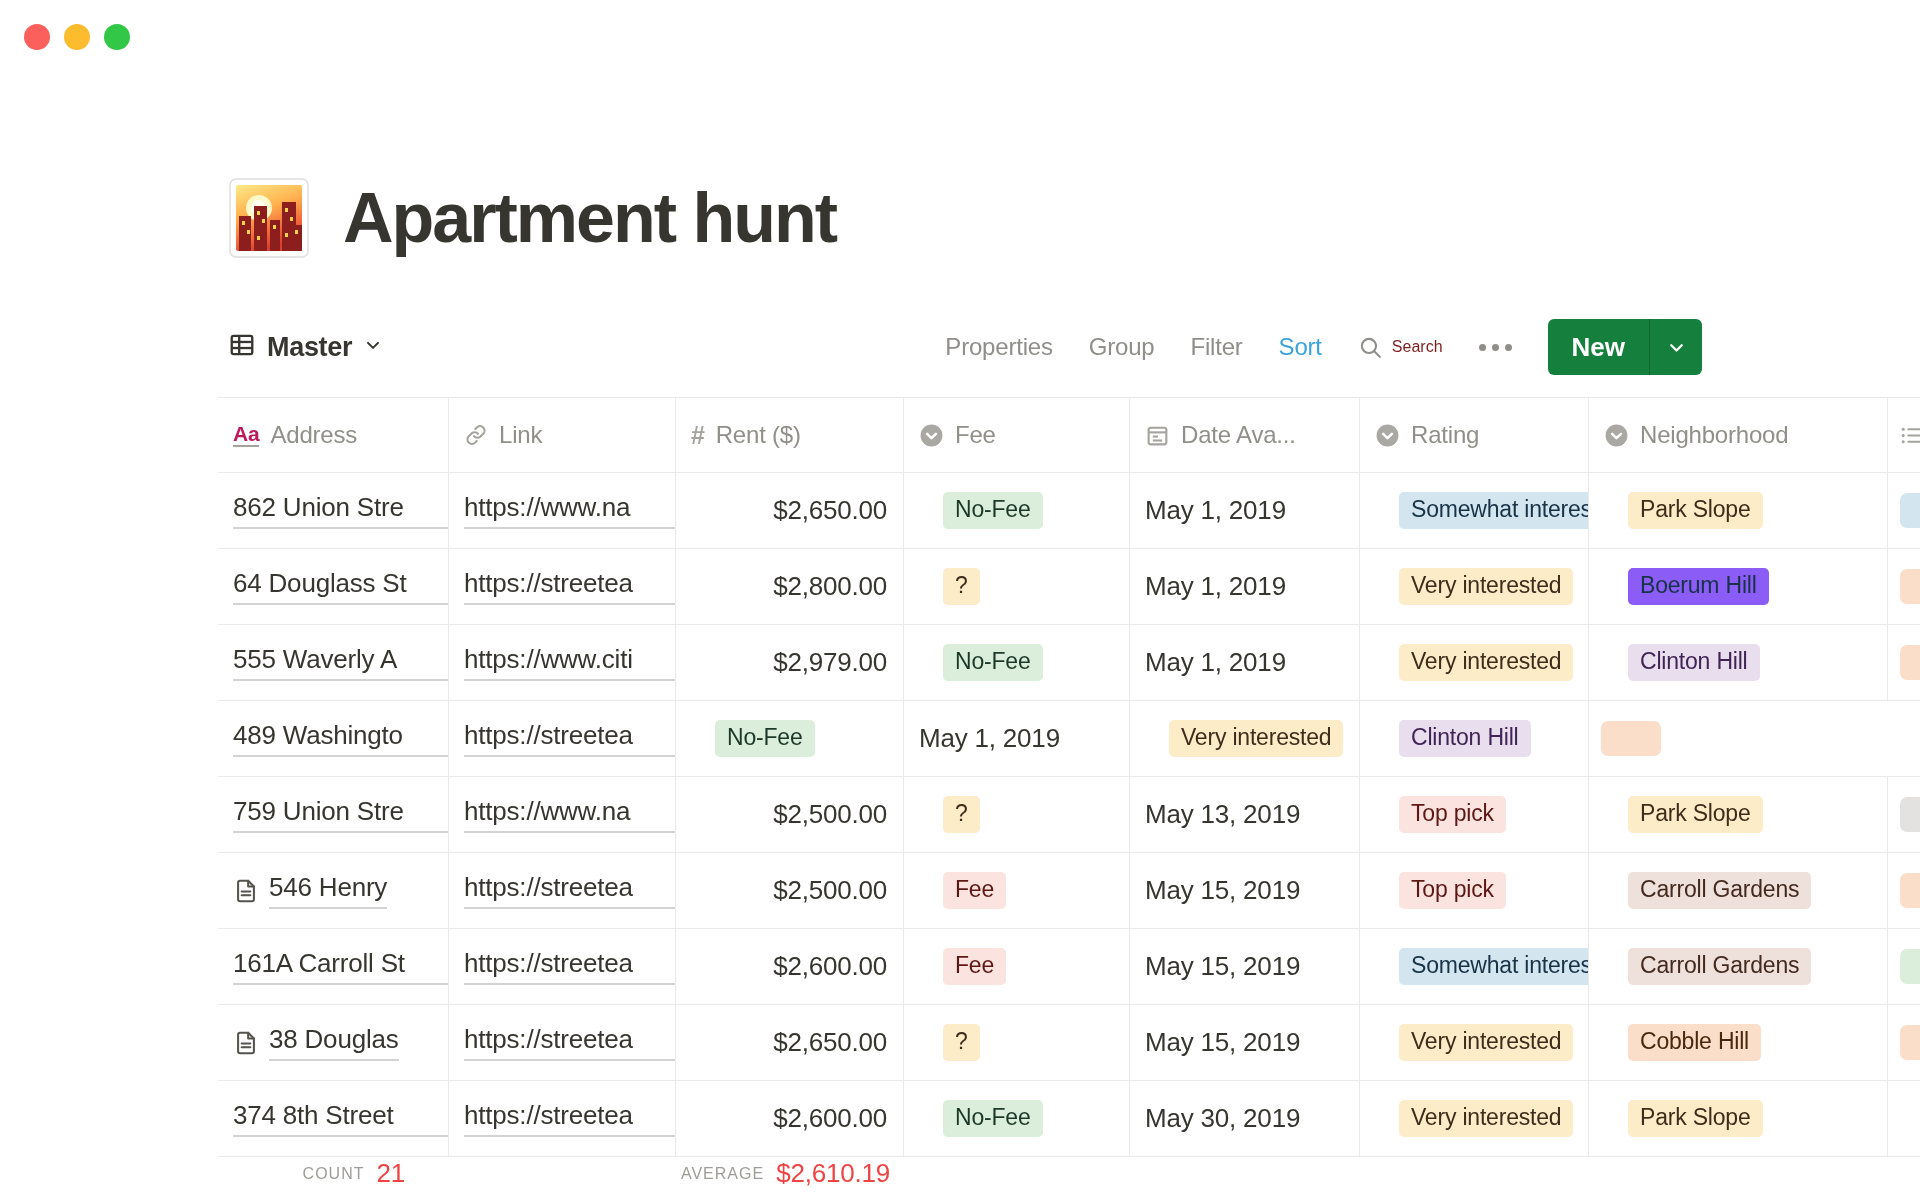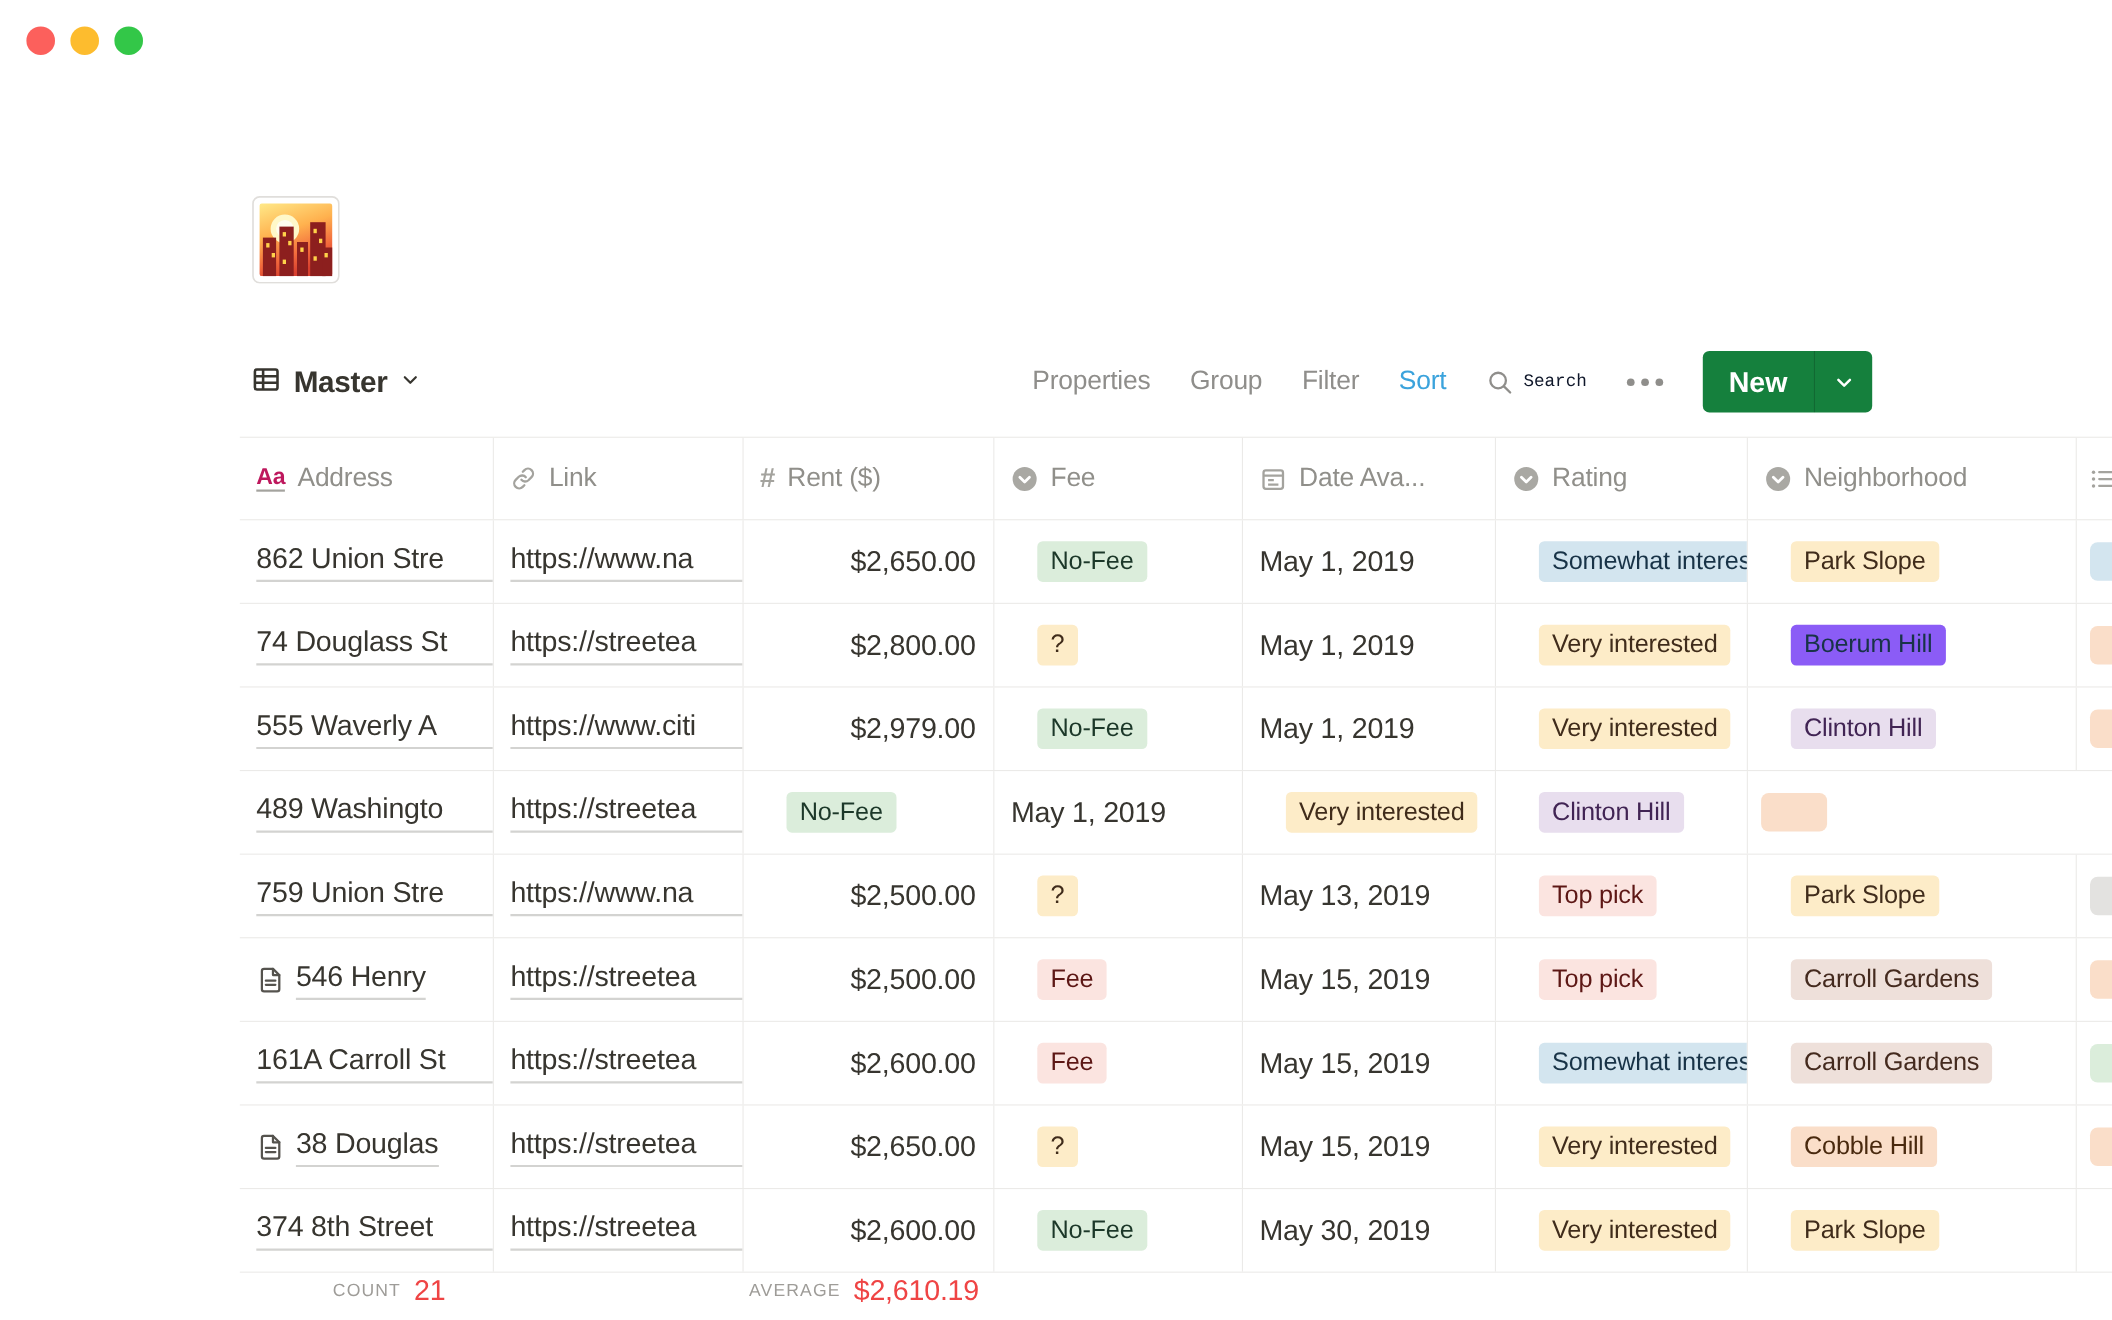--- a/index.html
+++ b/index.html
@@ -15,21 +15,21 @@
   .page-emoji{width:80px;height:80px;display:block;}
   .page-title{font-size:70px;font-weight:700;letter-spacing:-2px;margin:0;color:#37352F;}
 
   
   .toolbar{position:absolute;left:228px;top:316px;width:1474px;height:62px;display:flex;align-items:center;justify-content:space-between;}
   .view-switcher{display:flex;align-items:center;gap:11px;cursor:pointer;}
   .view-label{font-size:27px;font-weight:700;letter-spacing:-0.3px;}
   .tb-right{display:flex;align-items:center;gap:36px;margin-left:12px;}
   .tb-item{font-size:24px;color:#8F8E8B;letter-spacing:-0.2px;cursor:pointer;}
   .tb-item.active{color:#3BA3DC;}
-  .tb-search{display:flex;align-items:center;gap:9px;color:#0f172a;font-family:Liberation Mono, monospace;}
+  .tb-search{display:flex;align-items:center;gap:9px;color:#7f1d1d;}
   .tb-dots{display:flex;align-items:center;gap:6px;}
   .tb-dots i{width:7px;height:7px;border-radius:50%;background:#8F8E8B;}
   .new-btn{display:flex;align-items:stretch;border-radius:6px;overflow:hidden;height:56px;cursor:pointer;}
   .new-btn-main{display:flex;align-items:center;padding:0 24px;color:#fff;font-size:26px;font-weight:600;}
   .new-btn-arrow{display:flex;align-items:center;justify-content:center;width:52px;border-left:1.5px solid rgba(0,0,0,0.18);}
 
   
   .table{position:absolute;left:218px;top:397px;width:1702px;}
   .grid-row{display:grid;grid-template-columns:231px 227px 228px 226px 230px 229px 299px 32px;}
   .thead{height:74px;border-top:1.5px solid #EBEAE8;border-bottom:1.5px solid #EBEAE8;}
@@ -98,20 +98,21 @@
         <rect x="28" y="33" width="3" height="4"></rect>
           <rect x="33" y="41" width="3" height="4"></rect>
         <rect x="28" y="58" width="3" height="4"></rect>
           <rect x="44" y="47" width="3" height="4"></rect>
         <rect x="56" y="30" width="3" height="4"></rect>
           <rect x="61" y="39" width="3" height="4"></rect>
         <rect x="56" y="55" width="3" height="4"></rect>
           <rect x="66" y="52" width="3" height="4"></rect>
       </g>
     </svg>
+    <h1 class="page-title">Apartment hunt</h1>
   </div>
 
   <div class="toolbar">
     <div class="view-switcher">
       <span class="hicon">
         <svg width="28" height="28" viewBox="0 0 24 24" fill="none" stroke="#37352F" stroke-width="2">
           <rect x="3.2" y="4.2" width="17.6" height="15.6" rx="1.6"></rect>
           <line x1="9.6" y1="4.2" x2="9.6" y2="19.8"></line>
           <line x1="3.2" y1="9.4" x2="20.8" y2="9.4"></line>
           <line x1="3.2" y1="14.6" x2="20.8" y2="14.6"></line>
@@ -251,21 +252,21 @@
           </div>
           <div class="cell">
             <span class="pill" style="background: rgb(253, 236, 200); color: rgb(64, 44, 27);">Park Slope</span>
           </div>
           <div class="cell no-r" style="padding: 0px;">
             <span class="tailpill" style="background: rgb(211, 229, 239);"></span>
           </div>
         </div>
         <div class="grid-row row">
           <div class="cell c-address">
-            <span class="cell-text u stretch">74 Douglass St</span>
+            <span class="cell-text u stretch">64 Douglass St</span>
           </div>
           <div class="cell">
             <span class="cell-text u stretch">https://streetea</span>
           </div>
           <div class="cell c-rent">
             <span class="cell-text">$2,800.00</span>
           </div>
           <div class="cell">
             <span class="pill" style="background: rgb(253, 236, 200); color: rgb(64, 44, 27);">?</span>
           </div>

